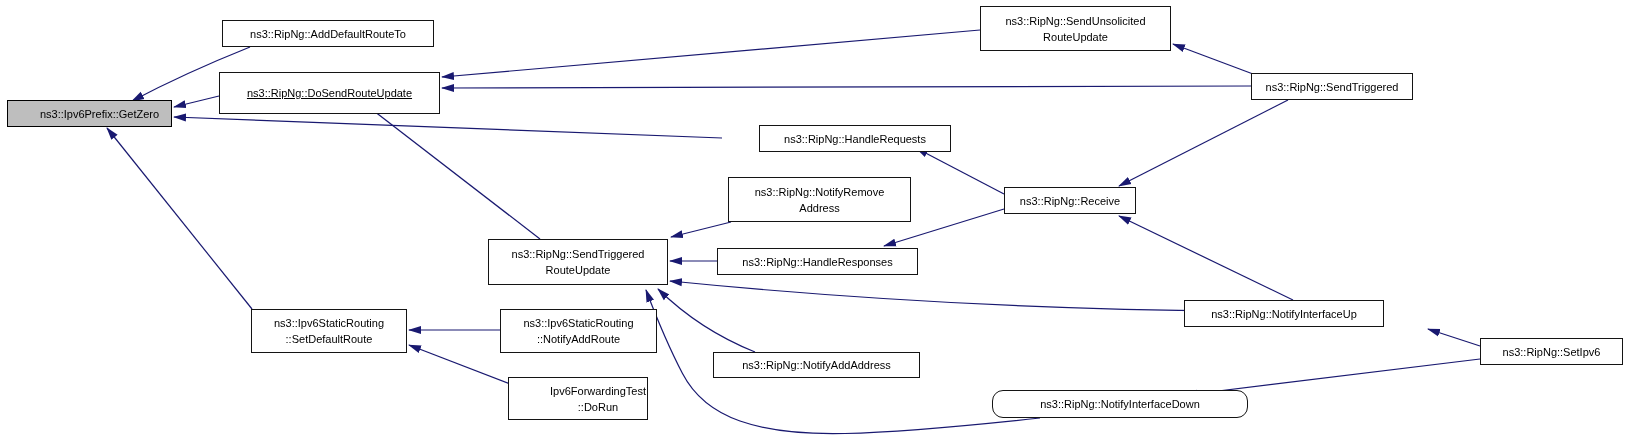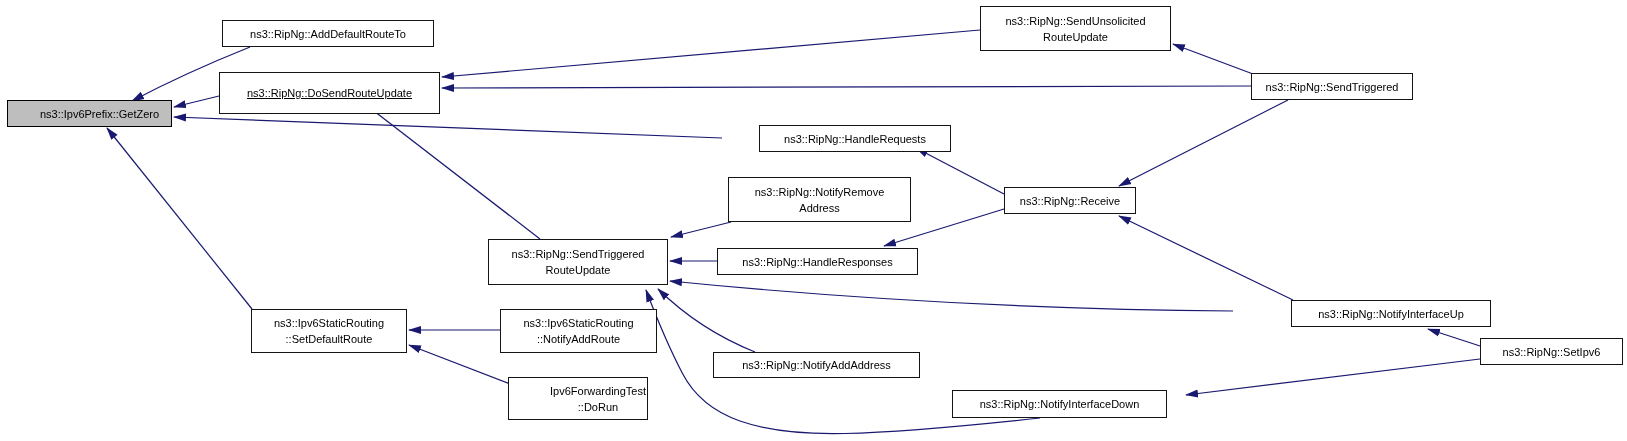--- a/index.html
+++ b/index.html
@@ -51,24 +51,24 @@
       <div class="node" style="left: 980px; top: 6px; width: 191px; height: 45px;">ns3::RipNg::SendUnsolicited
 RouteUpdate</div>
       <div class="node" style="left: 1251px; top: 73px; width: 162px; height: 27px;">ns3::RipNg::SendTriggered</div>
       <div class="node" style="left: 722px; top: 125px; width: 192px; height: 27px; margin-left: 37px;">ns3::RipNg::HandleRequests</div>
       <div class="node" style="left: 728px; top: 177px; width: 183px; height: 45px;">ns3::RipNg::NotifyRemove
 Address</div>
       <div class="node" style="left: 1004px; top: 187px; width: 132px; height: 27px;">ns3::RipNg::Receive</div>
       <div class="node" style="left: 488px; top: 239px; width: 180px; height: 46px;">ns3::RipNg::SendTriggered
 RouteUpdate</div>
       <div class="node" style="left: 717px; top: 248px; width: 201px; height: 27px;">ns3::RipNg::HandleResponses</div>
-      <div class="node" style="left: 1291px; top: 300px; width: 200px; height: 27px;">ns3::RipNg::NotifyInterfaceUp</div>
+      <div class="node" style="left: 1184px; top: 300px; width: 200px; height: 27px;">ns3::RipNg::NotifyInterfaceUp</div>
       <div class="node" style="left: 1480px; top: 338px; width: 143px; height: 27px; text-align: center;">ns3::RipNg::SetIpv6</div>
       <div class="node" style="left: 251px; top: 309px; width: 156px; height: 44px;">ns3::Ipv6StaticRouting
 ::SetDefaultRoute</div>
       <div class="node" style="left: 500px; top: 309px; width: 157px; height: 44px;">ns3::Ipv6StaticRouting
 ::NotifyAddRoute</div>
       <div class="node" style="left: 508px; top: 377px; width: 140px; height: 43px; padding-left: 40px;">Ipv6ForwardingTest
 ::DoRun</div>
       <div class="node" style="left: 713px; top: 352px; width: 207px; height: 26px;">ns3::RipNg::NotifyAddAddress</div>
-      <div class="node" style="left: 952px; top: 390px; width: 215px; height: 28px;">ns3::RipNg::NotifyInterfaceDown</div>
+      <div class="node" style="left: 992px; top: 390px; width: 256px; height: 28px; border-radius: 11px;">ns3::RipNg::NotifyInterfaceDown</div>
     </div>
 </div>
 
 </body></html>

